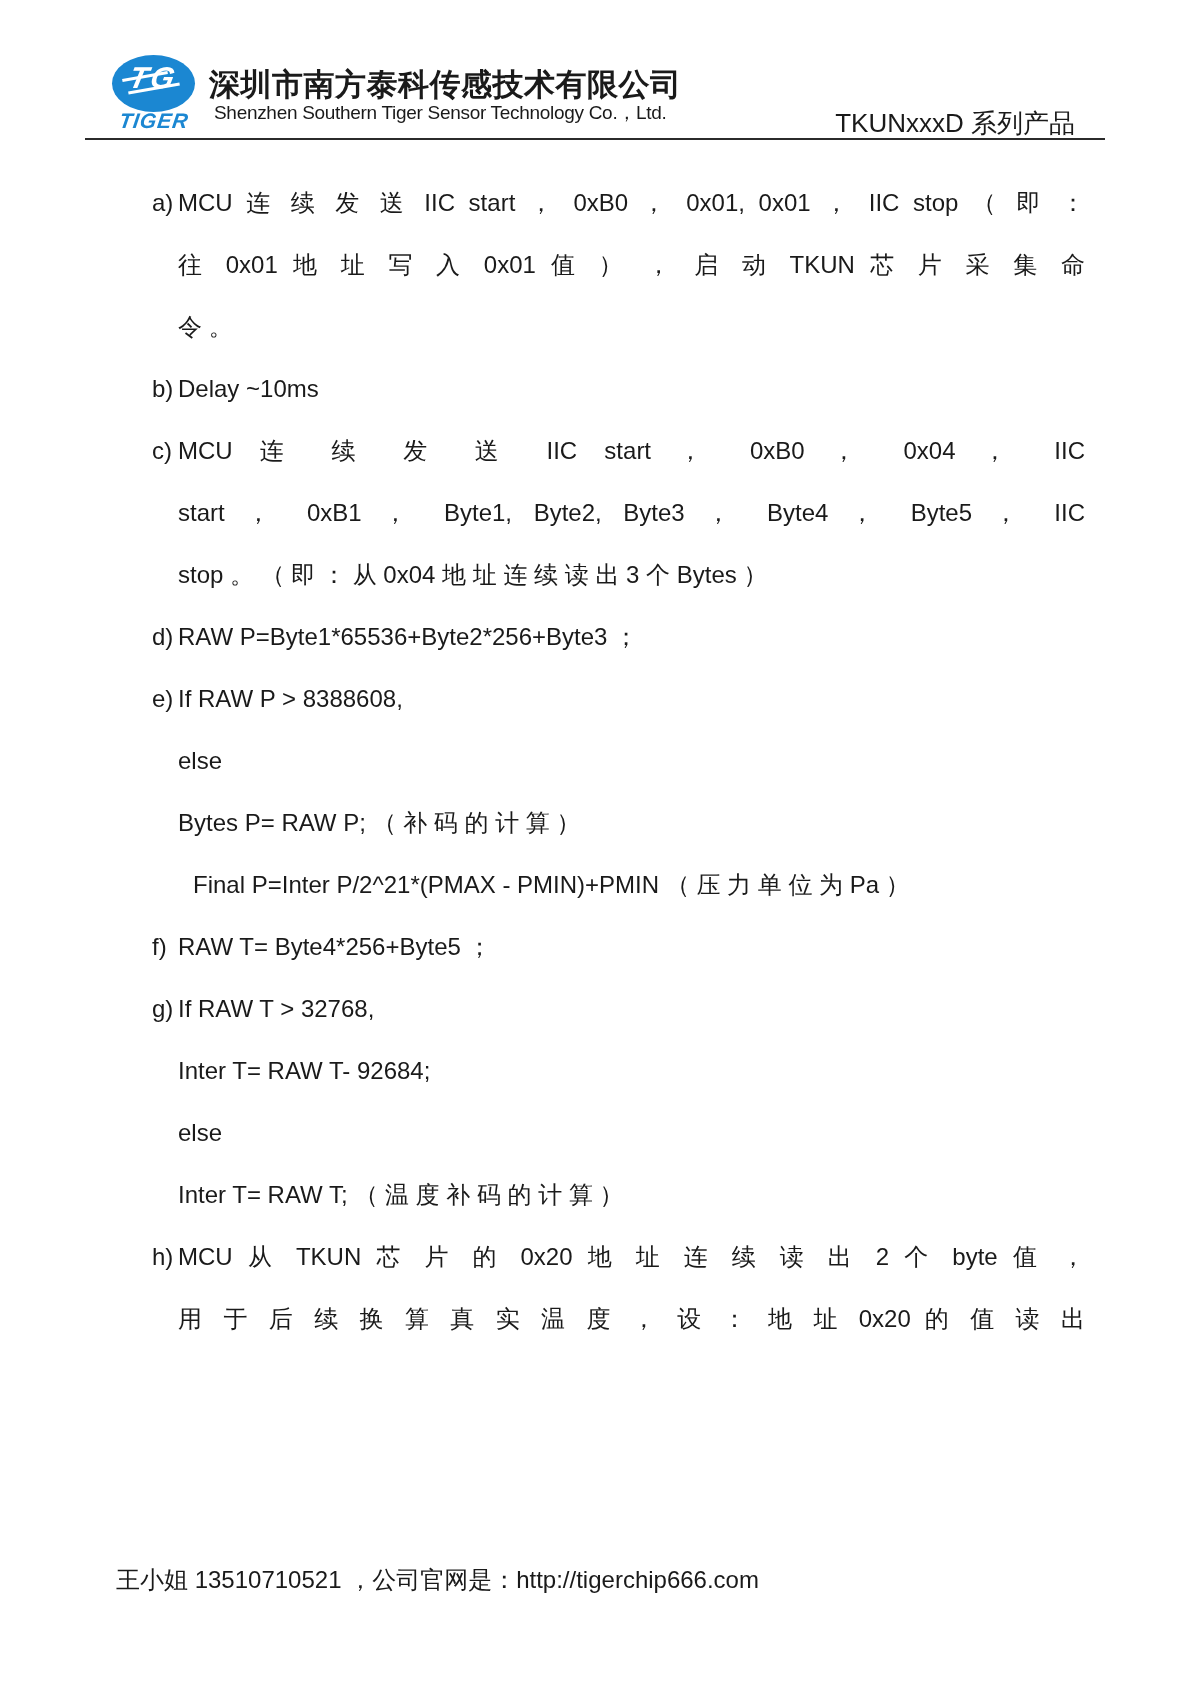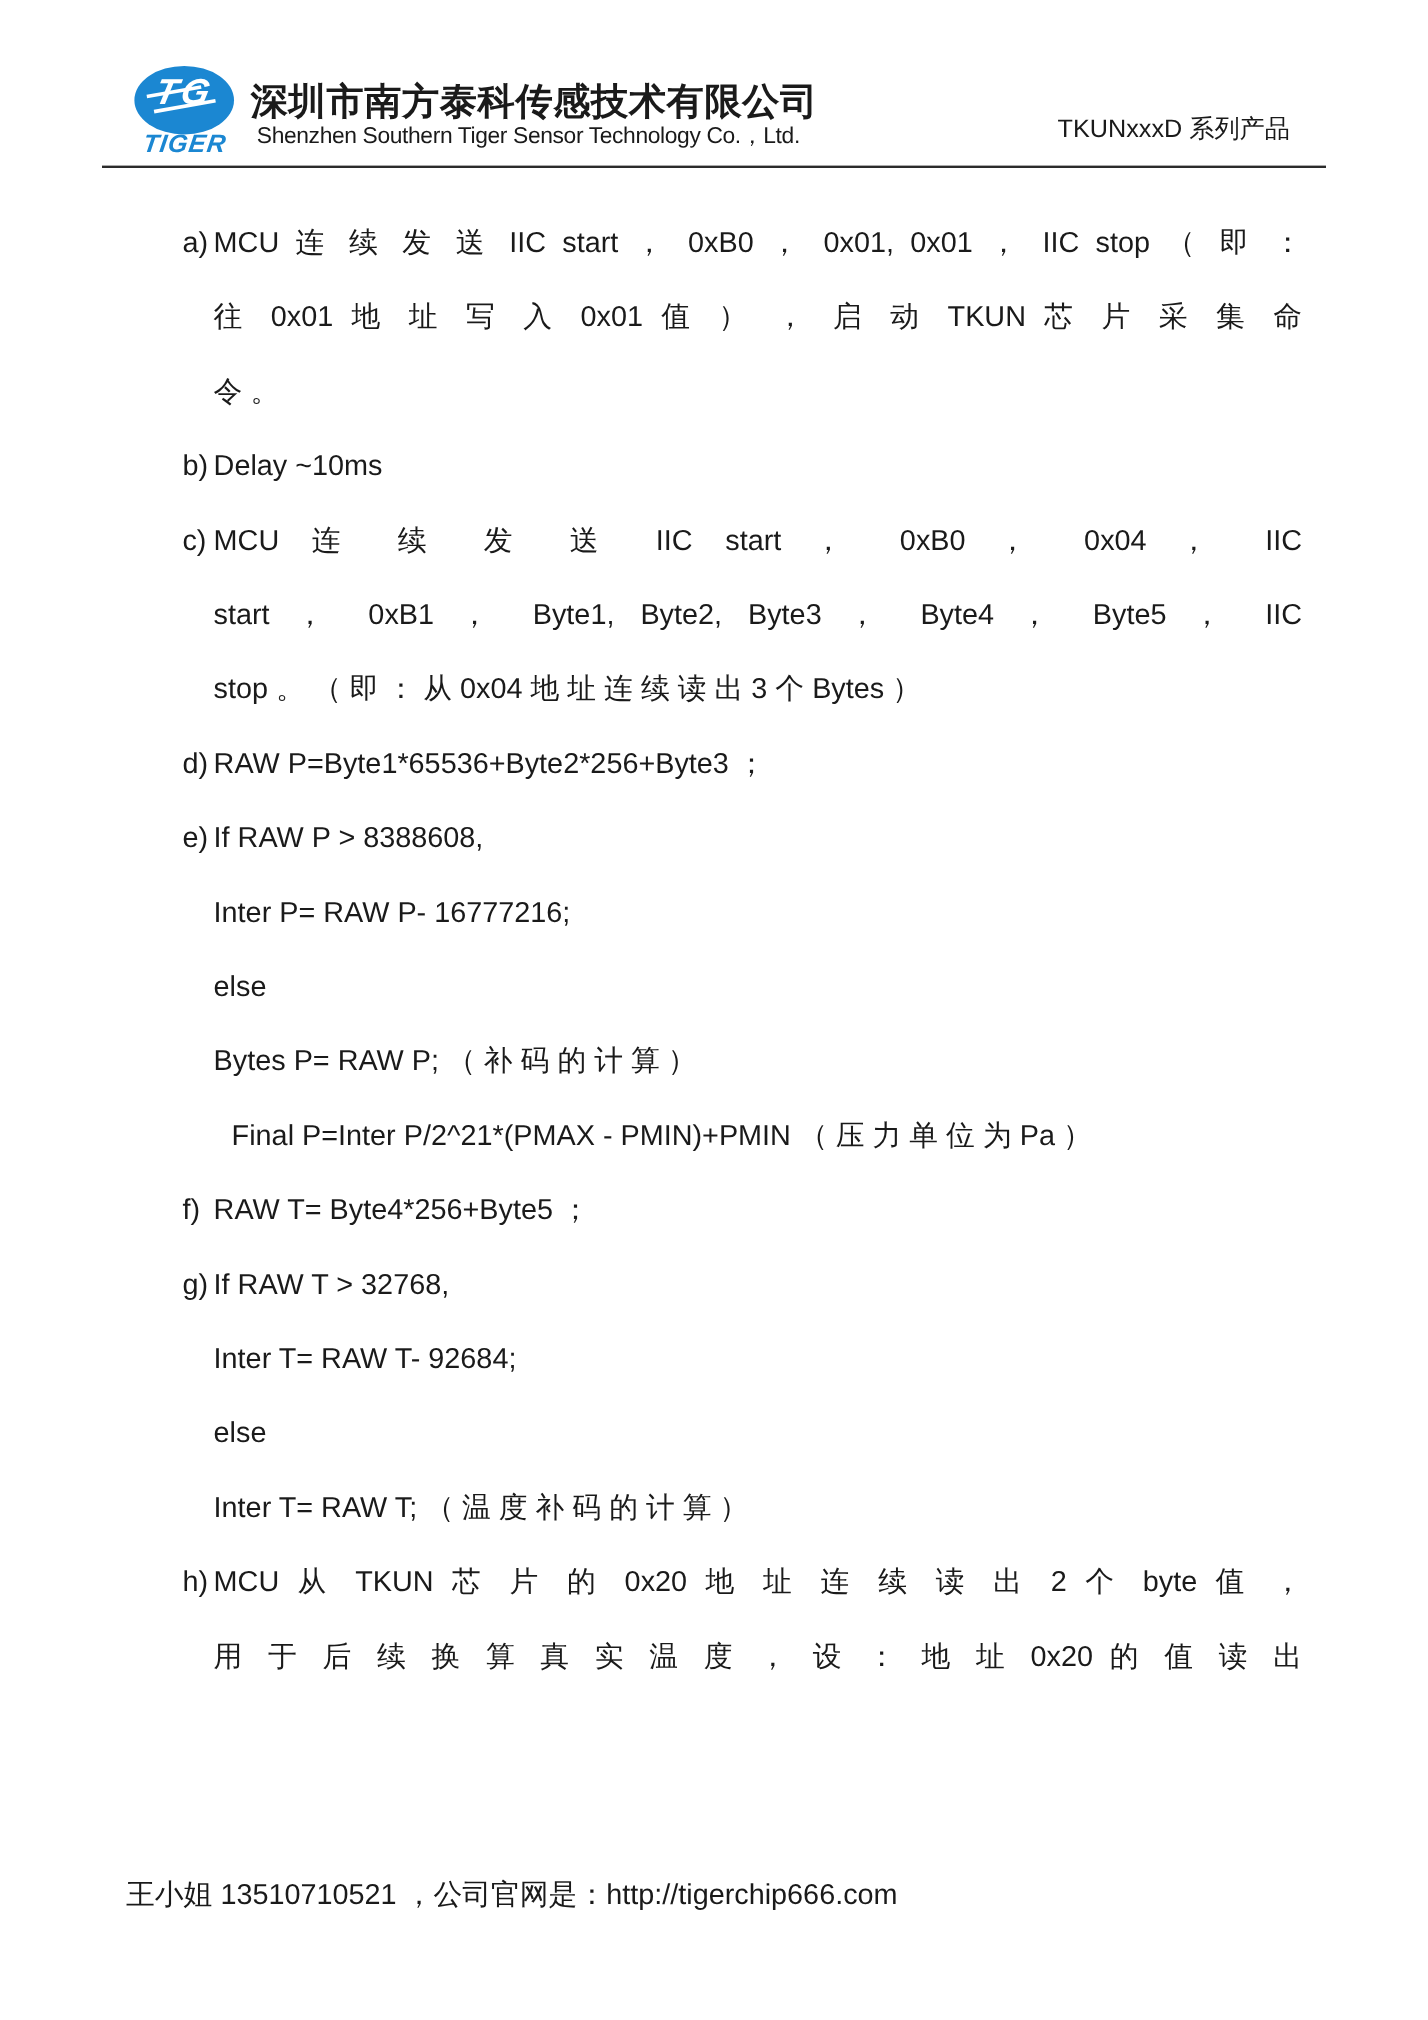--- a/index.html
+++ b/index.html
@@ -28,41 +28,41 @@
   }
   .company-cn {
     position:absolute; left:209px; top:64px; font-size:31px; font-weight:bold;
     letter-spacing:0.5px; white-space:nowrap;
   }
   .company-en {
     position:absolute; left:214px; top:100px; font-size:19px;
     letter-spacing:-0.3px; white-space:nowrap;
   }
   .product-series {
-    position:absolute; right:115px; top:93px; font-size:21px; white-space:nowrap;
+    position:absolute; right:115px; top:106px; font-size:26px; white-space:nowrap;
   }
   .header-rule {
     position:absolute; left:85px; top:138px; width:1020px; height:2px;
     background:#2b2b2b;
   }
   
   .steps { position:absolute; left:85px; top:172px; width:1000px; }
   .step  { position:relative; padding-left:93px; }
   .step-label {
     position:absolute; left:67px; top:0; font-size:24px; line-height:62px;
   }
   .line {
     font-size:24px; line-height:62px; height:62px; overflow:visible;
     text-align:left; white-space:normal;
   }
   .line.justify { text-align:justify; text-align-last:justify; }
   .line.indent  { padding-left:15px; }
   
   .footer { position:absolute; left:105px; top:1563px; font-size:24px; line-height:34px; }
-  .footer-line { white-space:nowrap; }
+  .footer-line { white-space:nowrap;margin-left:11px; }
 </style>
 </head>
 <body>
 
 <div class="logo-ellipse">
   <span class="logo-monogram">TG</span>
   <span class="logo-streak streak-1"></span>
   <span class="logo-streak streak-2"></span>
 </div>
 <div class="logo-brand">TIGER</div>
@@ -89,21 +89,20 @@
       <div class="line justify">start ， 0xB1 ， Byte1, Byte2, Byte3 ， Byte4 ， Byte5 ， IIC</div>
       <div class="line">stop 。 （ 即 ： 从 0x04 地 址 连 续 读 出 3 个 Bytes ）</div>
     </div>
     <div class="step">
       <span class="step-label">d)</span>
       <div class="line">RAW P=Byte1*65536+Byte2*256+Byte3 ；</div>
     </div>
     <div class="step">
       <span class="step-label">e)</span>
       <div class="line">If RAW P &gt; 8388608,</div>
-      <div class="line">Inter P= RAW P- 16777216;</div>
       <div class="line">else</div>
       <div class="line">Bytes P= RAW P; （ 补 码 的 计 算 ）</div>
       <div class="line indent">Final P=Inter P/2^21*(PMAX - PMIN)+PMIN （ 压 力 单 位 为 Pa ）</div>
     </div>
     <div class="step">
       <span class="step-label">f)</span>
       <div class="line">RAW T= Byte4*256+Byte5 ；</div>
     </div>
     <div class="step">
       <span class="step-label">g)</span>

